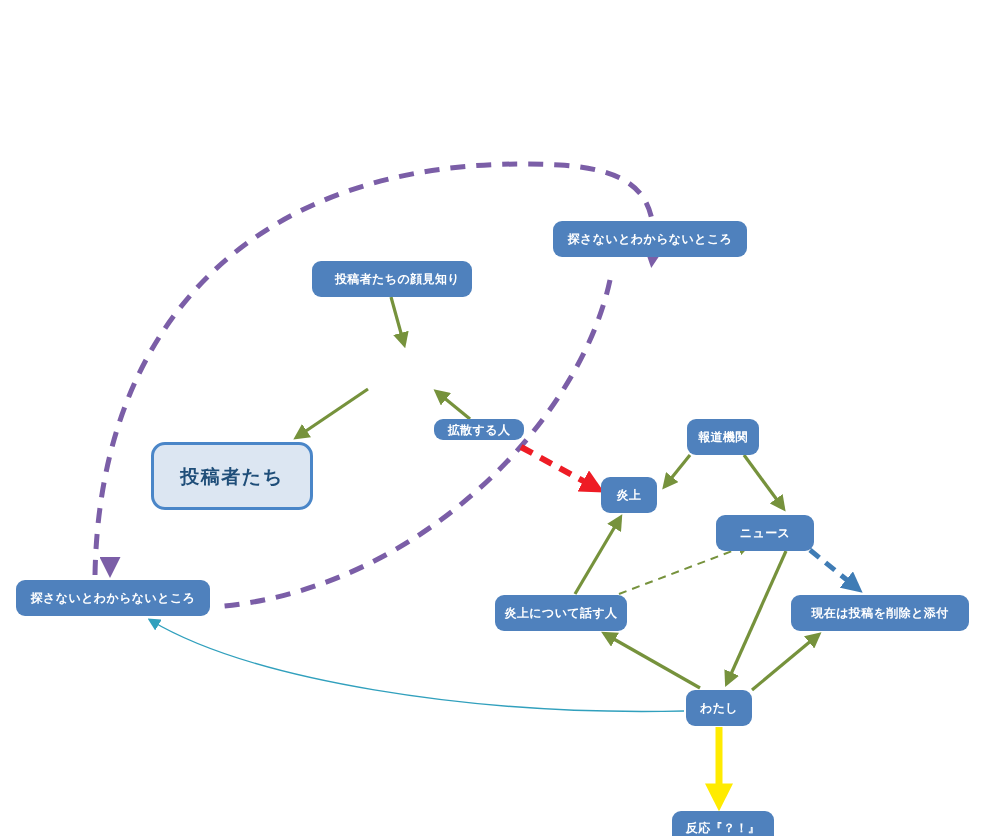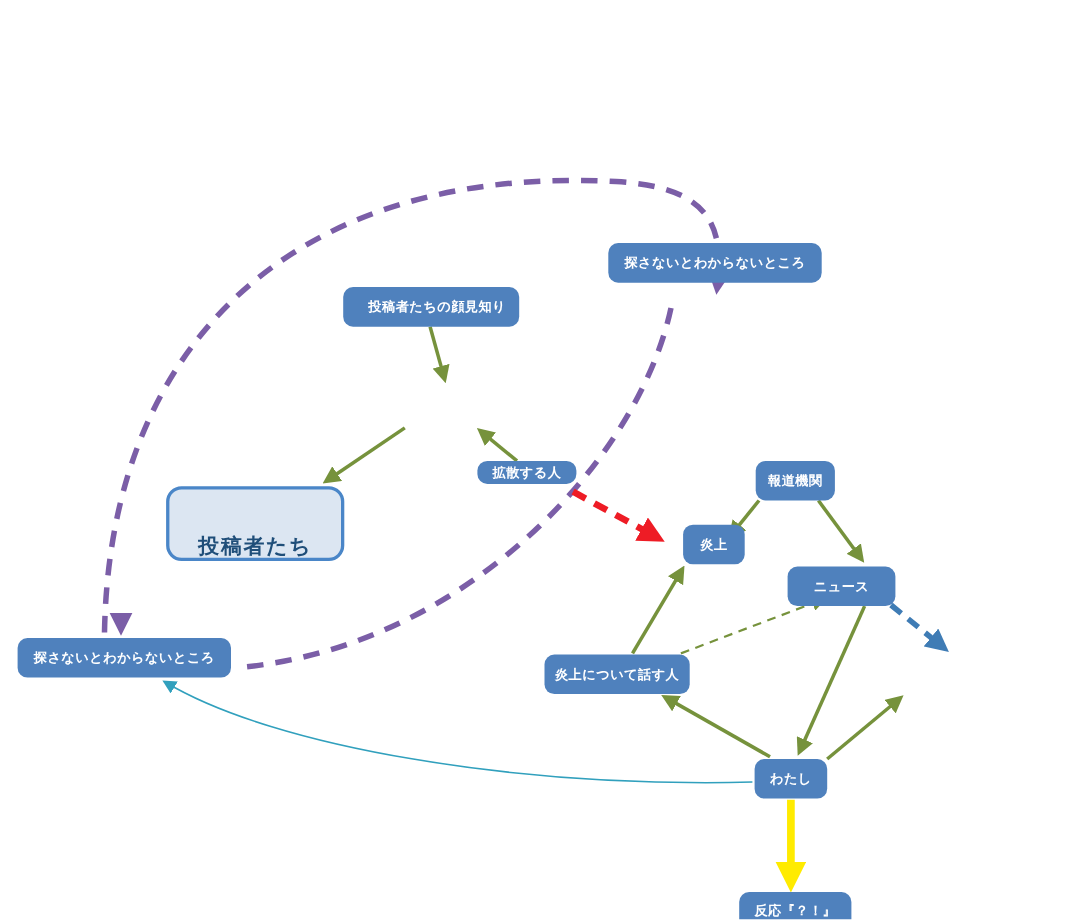--- a/index.html
+++ b/index.html
@@ -121,44 +121,47 @@
 
   <div class="node" style="left:312px; top:261px; width:160px; height:36px;justify-content:flex-end;">
     <span>投稿者たちの顔見知り</span>
   </div>
 
 
   <div class="node" style="left:434px; top:419px; width:90px; height:21px;">
     <span>拡散する人</span>
   </div>
 
-  <div class="node highlight" style="left:151px; top:442px; width:162px; height:68px;align-items:flex-end;">
+  <div class="node highlight" style="left:151px; top:442px; width:162px; height:68px;">
     <span>投稿者たち</span>
   </div>
 
   <div class="node" style="left:687px; top:419px; width:72px; height:36px;">
     <span>報道機関</span>
   </div>
 
-  <div class="node" style="left:621px; top:477px; width:56px; height:36px;">
+  <div class="node" style="left:601px; top:477px; width:56px; height:36px;">
     <span>炎上</span>
   </div>
 
   <div class="node" style="left:716px; top:515px; width:98px; height:36px;">
     <span>ニュース</span>
   </div>
 
   <div class="node" style="left:16px; top:580px; width:194px; height:36px;">
     <span>探さないとわからないところ</span>
   </div>
 
   <div class="node" style="left:495px; top:595px; width:132px; height:36px;">
     <span>炎上について話す人</span>
   </div>
 
+  <div class="node" style="left:791px; top:595px; width:178px; height:36px;">
+    <span>現在は投稿を削除と添付</span>
+  </div>
 
   <div class="node" style="left:686px; top:690px; width:66px; height:36px;">
     <span>わたし</span>
   </div>
 
   <div class="node" style="left:672px; top:811px; width:102px; height:34px;">
     <span>反応『？！』</span>
   </div>
 
 </div>

